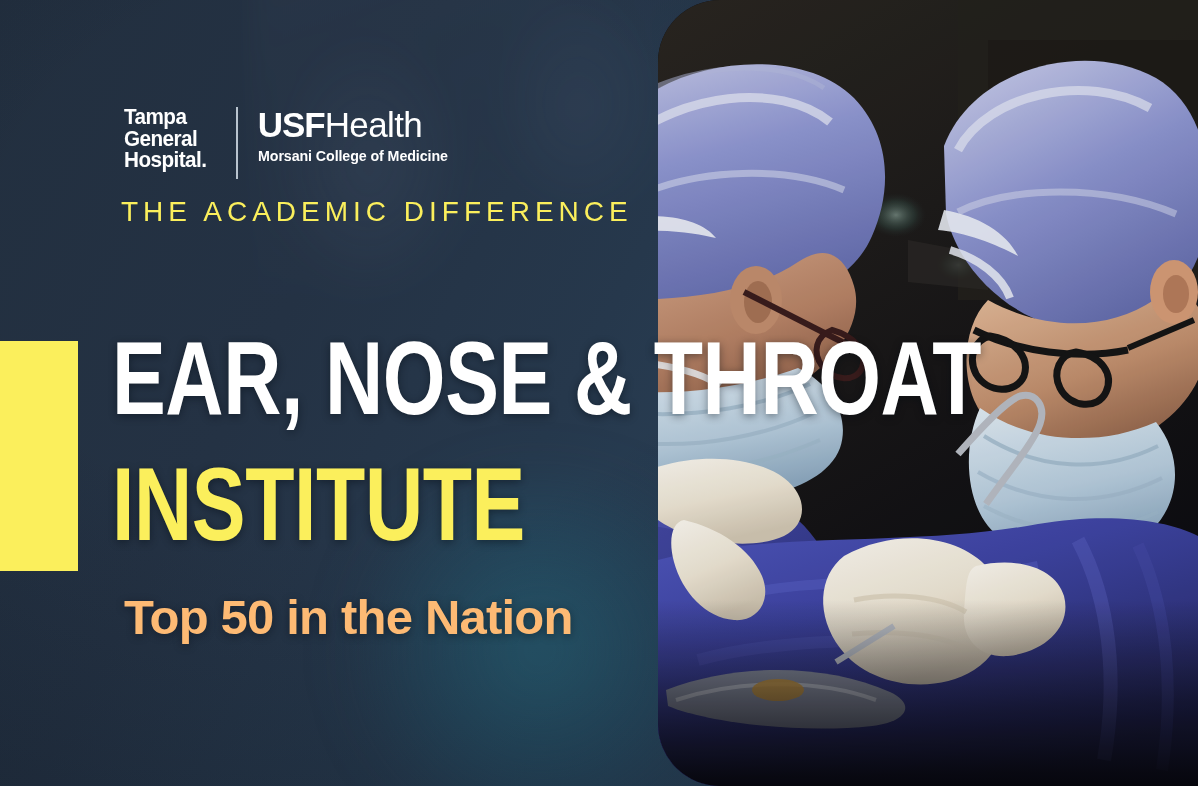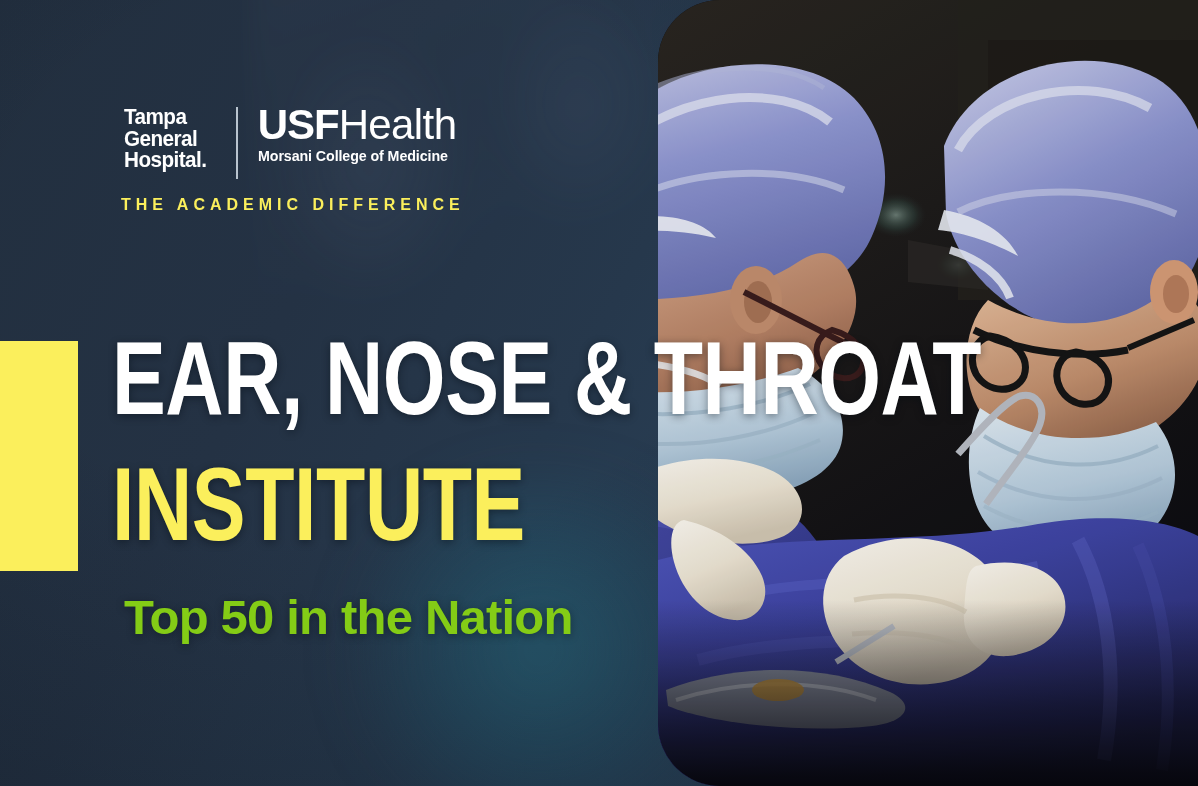--- a/index.html
+++ b/index.html
@@ -124,21 +124,21 @@
     width: 2px;
     height: 72px;
     background: #b9c4cf;
     margin: 0 20px 0 22px;
     margin-top: 2px;
   }
 
   .usf-group { margin-top: 2px; }
   .usf-top {
     color: #ffffff;
-    font-size: 42px;
+    font-size: 35px;
     line-height: 36px;
     letter-spacing: -0.6px;
     white-space: nowrap;
   }
   .usf-bold { font-weight: bold; letter-spacing: -1px; }
   .usf-light { font-weight: normal; }
   .usf-sub {
     color: #ffffff;
     font-weight: bold;
     font-size: 15px;
@@ -149,22 +149,22 @@
     transform: scaleX(0.95);
     transform-origin: left top;
   }
 
   
   .tagline {
     position: absolute;
     left: 121px;
     top: 196px;
     color: #fbef5c;
-    font-weight: bold;
-    font-size: 16px;
+    font-weight: normal;
+    font-size: 28px;
     letter-spacing: 5.0px;
     white-space: nowrap;
   }
 
   
   .headline-wrap {
     position: absolute;
     left: 112px;
     top: 326px;
     z-index: 5;
@@ -179,21 +179,21 @@
     transform-origin: left top;
     text-shadow: 0 2px 10px rgba(5,10,18,0.45);
   }
   .hl-line1 { color: #ffffff; }
   .hl-line2 { color: #fbef5c; margin-top: 22px; }
 
   .subhead {
     position: absolute;
     left: 124px;
     top: 591px;
-    color: #84cc16;
+    color: #fdba74;
     font-weight: bold;
     font-size: 49px;
     line-height: 52px;
     letter-spacing: -0.8px;
     white-space: nowrap;
     z-index: 5;
     text-shadow: 0 2px 9px rgba(5,10,18,0.40);
   }
 </style>
 </head>

